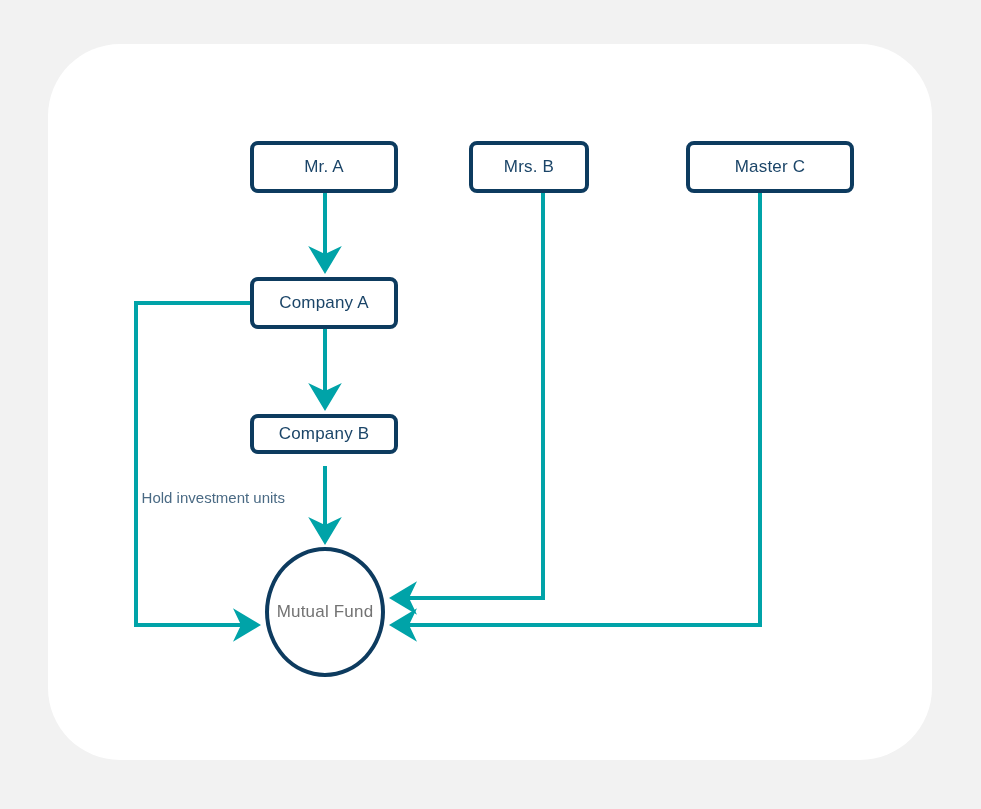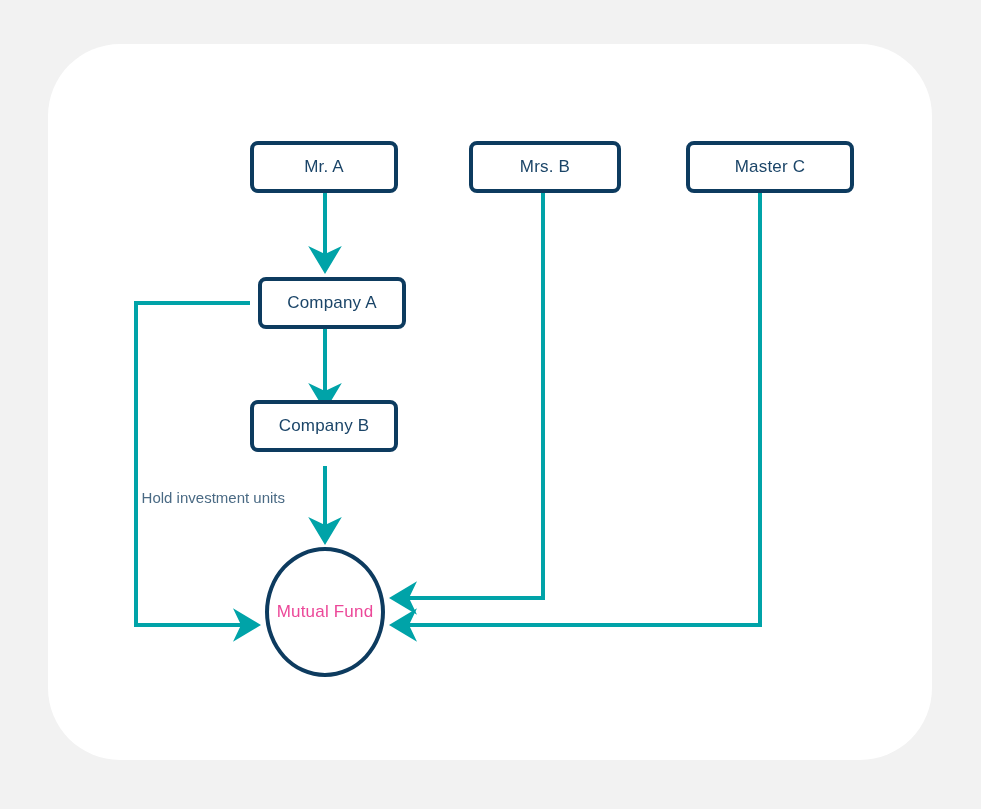--- a/index.html
+++ b/index.html
@@ -47,21 +47,21 @@
   }
   .node-circle {
     position: absolute;
     box-sizing: border-box;
     background: #ffffff;
     border: 4px solid #0d3b5f;
     border-radius: 50%;
     display: flex;
     align-items: center;
     justify-content: center;
-    color: #ec4899;
+    color: #737373;
     font-size: 17px;
     letter-spacing: 0.2px;
   }
   .edge-label {
     position: absolute;
     color: #4a6a84;
     font-size: 15px;
     line-height: 21px;
     text-align: right;
     width: 160px;
@@ -94,33 +94,33 @@
       <path d="M 543 193 L 543 598 L 393 598" marker-end="url(#arrow-teal)"></path>
 
       <path d="M 760 193 L 760 625 L 393 625" marker-end="url(#arrow-teal)"></path>
     </g>
   </svg>
 
   <div class="node-box" style="left:250px; top:141px; width:148px; height:52px;">
     <span>Mr. A</span>
   </div>
 
-  <div class="node-box" style="left:469px; top:141px; width:152px; height:52px;">
+  <div class="node-box" style="left:469px; top:141px; width:120px; height:52px;">
     <span>Mrs. B</span>
   </div>
 
   <div class="node-box" style="left:686px; top:141px; width:168px; height:52px;">
     <span>Master C</span>
   </div>
 
-  <div class="node-box" style="left:258px; top:277px; width:148px; height:52px;">
+  <div class="node-box" style="left:250px; top:277px; width:148px; height:52px;">
     <span>Company A</span>
   </div>
 
-  <div class="node-box" style="left:250px; top:400px; width:148px; height:52px;">
+  <div class="node-box" style="left:250px; top:414px; width:148px; height:40px;">
     <span>Company B</span>
   </div>
 
   <div class="node-circle" style="left:265px; top:547px; width:120px; height:130px;">
     <span>Mutual Fund</span>
   </div>
 
   <div class="edge-label" style="left:125px; top:487px;">Hold investment units</div>
 
 </div>

